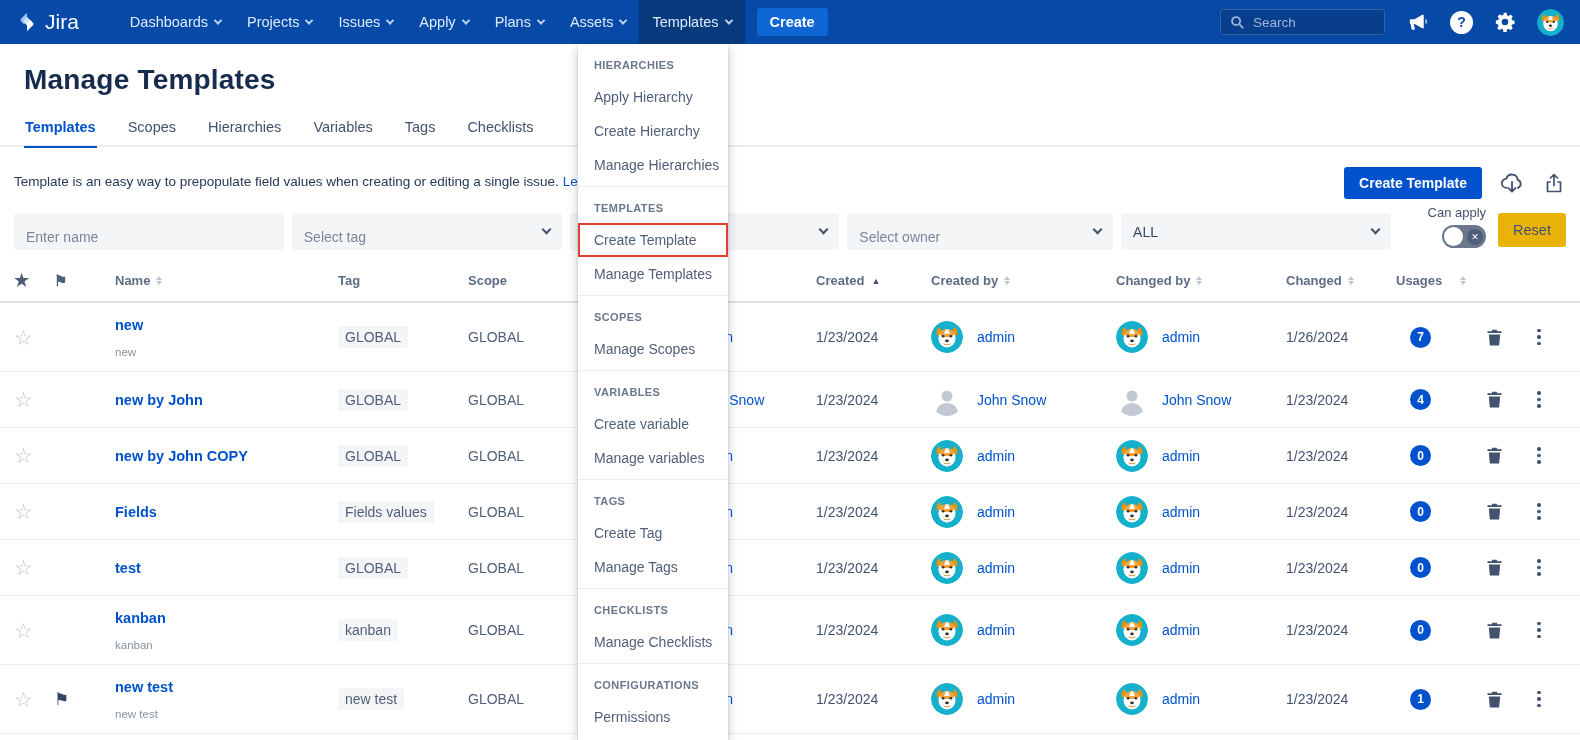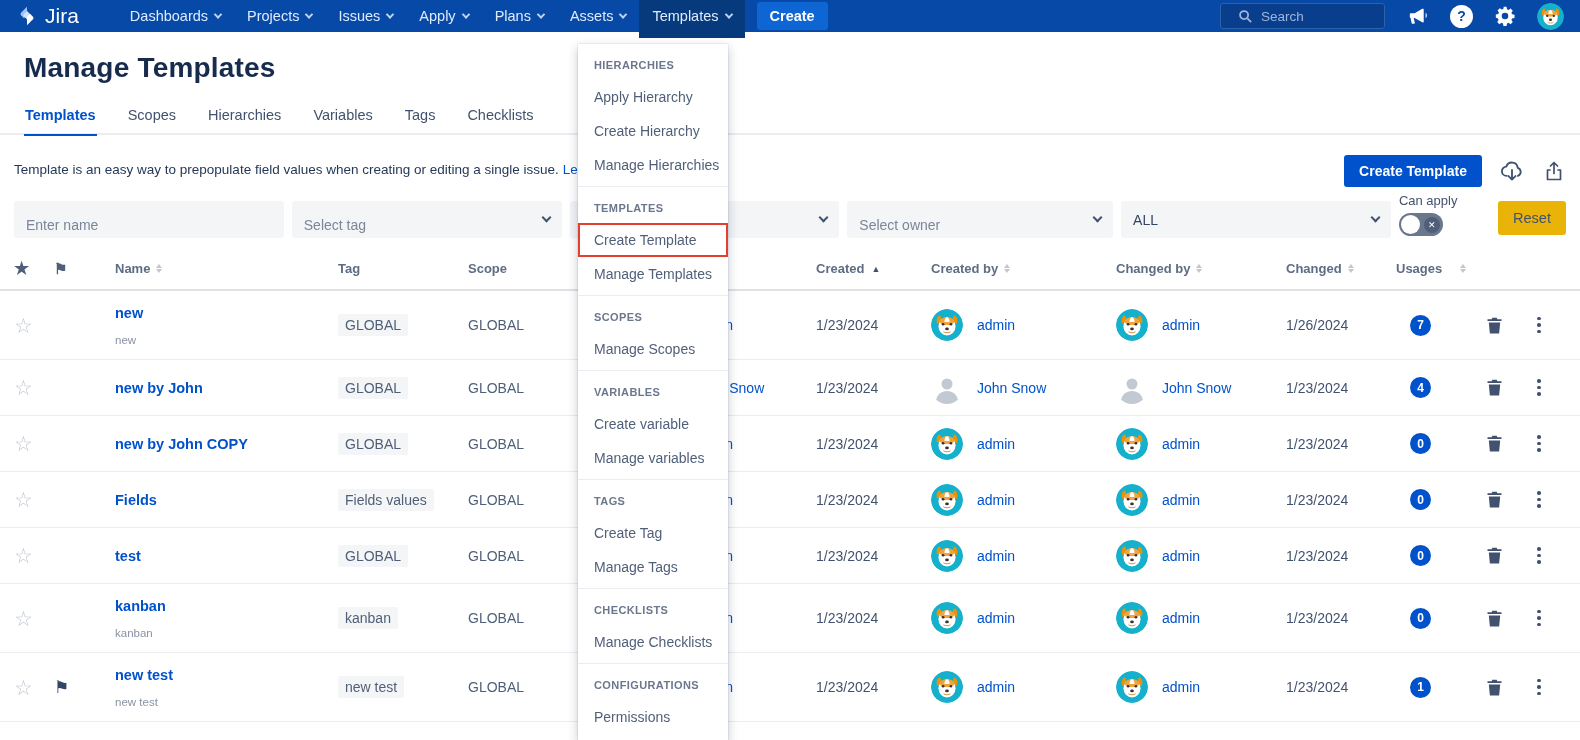--- a/index.html
+++ b/index.html
@@ -1,33 +1,33 @@
 <!DOCTYPE html>
 <html><head>
 <meta charset="utf-8">
 <style>
   * { margin:0; padding:0; box-sizing:border-box; }
   html,body { width:1580px; height:740px; overflow:hidden; background:#fff;
     font-family:"Liberation Sans", sans-serif; color:#172B4D; }
   .app { position:relative; width:1580px; height:740px; }
 
   
-  .navbar { height:32px; background:#0749A6; display:flex; align-items:center; padding:0 16px; }
+  .navbar { height:44px; background:#0749A6; display:flex; align-items:center; padding:0 16px; }
   .brand { display:flex; align-items:center; gap:7px; color:#fff; font-size:21px; font-weight:500; margin-right:38px; cursor:pointer; }
   .nav-items { display:flex; height:44px; }
   .nav-item { display:flex; align-items:center; gap:7px; padding:0 13px; height:44px;
     color:#DEEBFF; font-size:14.5px; cursor:pointer; }
   .nav-item.active { background:#063A7D; }
   .chev-sm { width:6px; height:6px; border-right:2px solid #BFD4F2; border-bottom:2px solid #BFD4F2;
     transform:rotate(45deg) translate(-1px,-1px); }
   .create-btn { margin-left:12px; background:#0D66D4; color:#fff; border:none; border-radius:3px;
     font-size:14.5px; font-weight:600; padding:6px 13px; cursor:pointer; font-family:inherit; }
   .nav-right { margin-left:auto; display:flex; align-items:center; gap:21px; }
   .search { width:165px; height:26px; background:#093E8C; border:1px solid #2E62A8; border-radius:3px;
-    display:flex; align-items:center; gap:8px; padding:0 17px; cursor:text; }
+    display:flex; align-items:center; gap:8px; padding:0 9px; cursor:text; }
   .search-ph { color:#9FB5D9; font-size:13.5px; }
   .nav-ico { display:flex; align-items:center; justify-content:center; cursor:pointer; }
   .help-ico { width:23px; height:23px; border-radius:50%; background:#fff; color:#0749A6;
     font-weight:700; font-size:14px; display:flex; align-items:center; justify-content:center; cursor:pointer; }
   .avatar-sm { width:27px; height:27px; border-radius:50%; overflow:hidden; cursor:pointer; }
 
   
   main { padding:0; }
   .page-title { font-size:28px; font-weight:700; color:#172B4D; padding:20px 0 0 24px; letter-spacing:.2px; }
   .tabs { display:flex; gap:30px; padding:0 0 0 24px; margin-top:22px; border-bottom:2px solid #EBECF0; }
@@ -45,21 +45,21 @@
   
   .filters { display:flex; align-items:flex-start; padding:14px 14px 0 14px; gap:8px; height:52px; }
   .field { height:37px; background:#F4F5F7; border-radius:3px; display:flex; align-items:center;
     padding:0 12px; font-size:14px; cursor:pointer; }
   .f-name,.f-tag,.f-scope,.f-type { width:272px; }
   .f-owner { width:268px; }
   .field .ph { color:#7A869A;margin-top:11px; }
   .field .val { color:#344563; }
   .field .chev { margin-left:auto; width:7px; height:7px; border-right:2px solid #42526E;
     border-bottom:2px solid #42526E; transform:rotate(45deg); margin-top:-4px; }
-  .can-apply { width:88px; display:flex; flex-direction:column; align-items:flex-start; gap:5px; margin-top:-8px; }
+  .can-apply { width:88px; display:flex; flex-direction:column; align-items:flex-end; gap:5px; margin-top:-8px; }
   .ca-label { font-size:13px; color:#42526E; }
   .toggle { width:44px; height:23px; border-radius:12px; background:#6B778C; position:relative; cursor:pointer; }
   .toggle .knob { position:absolute; left:2px; top:2px; width:19px; height:19px; border-radius:50%; background:#fff; }
   .toggle .xc { position:absolute; right:3px; top:3.5px; width:16px; height:16px; border-radius:50%;
     background:#505F79; color:#fff; font-size:9px; display:flex; align-items:center; justify-content:center; }
   .btn-reset { margin-left:4px; background:#eab308; border:none; border-radius:3px; color:#42526E;
     font-size:14.5px; padding:9px 15px; cursor:pointer; font-family:inherit; }
 
   
   .grid { display:grid; grid-template-columns:40px 44px 240px 130px 215px 133px 115px 185px 170px 110px 88px 46px 1fr;

